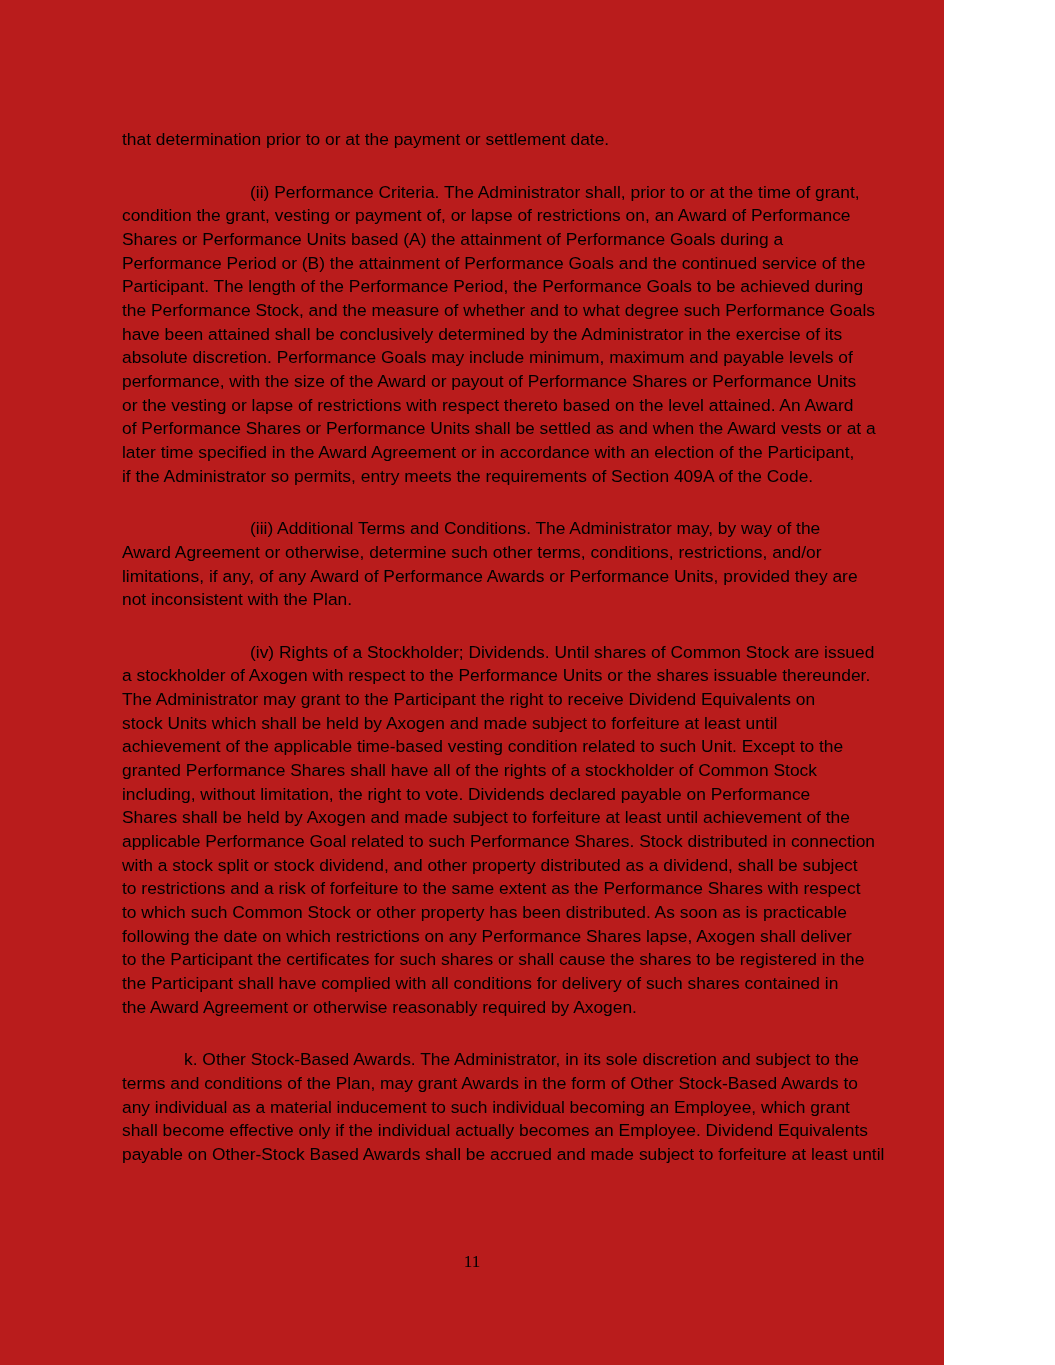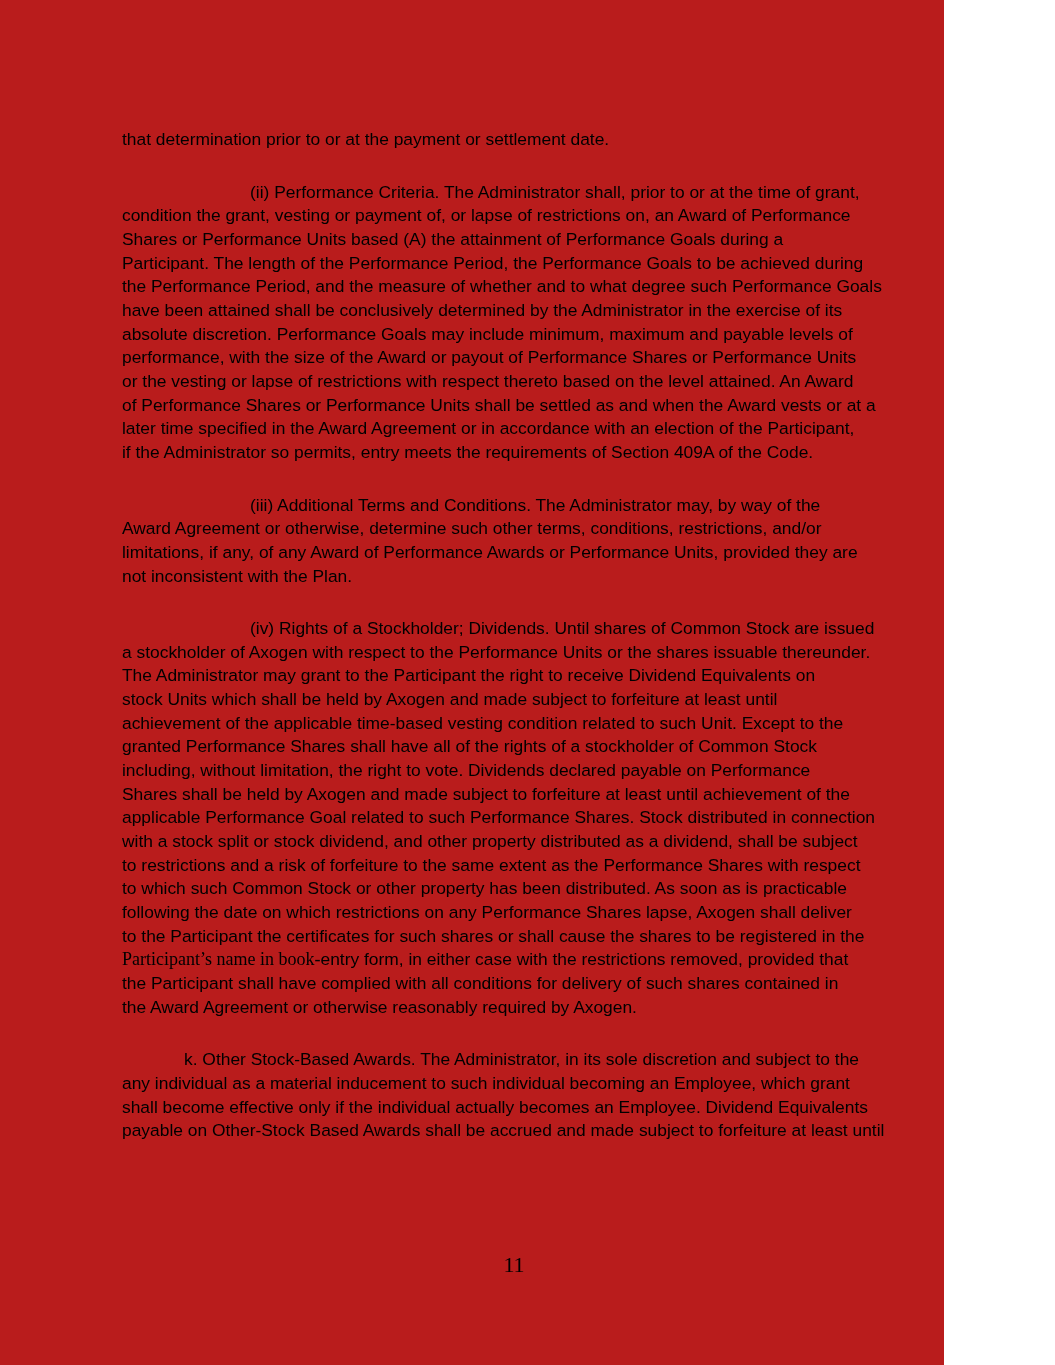--- a/index.html
+++ b/index.html
@@ -38,41 +38,41 @@
     font-family: "Liberation Serif", serif;
     font-size: 18px;
   }
   .page-number {
     position: absolute;
     top: 1252px;
     left: 0;
     width: 100%;
     text-align: center;
     font-family: "Liberation Serif", serif;
-    font-size: 22px;
+    font-size: 17px;
     color: #000000;
-    margin-left: 42px;
   }
 </style>
 </head>
 <body>
 
 <div class="page">
   <main class="content">
 
     <p class="para">
       <span class="line">that determination prior to or at the payment or settlement date.</span>
     </p>
 
     <p class="para">
       <span class="line indent-lg">(ii) Performance Criteria. The Administrator shall, prior to or at the time of grant,</span>
       <span class="line">condition the grant, vesting or payment of, or lapse of restrictions on, an Award of Performance</span>
       <span class="line">Shares or Performance Units based (A) the attainment of Performance Goals during a</span>
+      <span class="line">Performance Period or (B) the attainment of Performance Goals and the continued service of the</span>
       <span class="line">Participant. The length of the Performance Period, the Performance Goals to be achieved during</span>
-      <span class="line">the Performance Period, and the measure of whether and to what degree such Performance Goals</span>
+      <span class="line">the Performance Stock, and the measure of whether and to what degree such Performance Goals</span>
       <span class="line">have been attained shall be conclusively determined by the Administrator in the exercise of its</span>
       <span class="line">absolute discretion. Performance Goals may include minimum, maximum and payable levels of</span>
       <span class="line">performance, with the size of the Award or payout of Performance Shares or Performance Units</span>
       <span class="line">or the vesting or lapse of restrictions with respect thereto based on the level attained. An Award</span>
       <span class="line">of Performance Shares or Performance Units shall be settled as and when the Award vests or at a</span>
       <span class="line">later time specified in the Award Agreement or in accordance with an election of the Participant,</span>
       <span class="line">if the Administrator so permits, entry meets the requirements of Section 409A of the Code.</span>
     </p>
 
     <p class="para">
@@ -90,27 +90,27 @@
       <span class="line">achievement of the applicable time-based vesting condition related to such Unit. Except to the</span>
       <span class="line">granted Performance Shares shall have all of the rights of a stockholder of Common Stock</span>
       <span class="line">including, without limitation, the right to vote. Dividends declared payable on Performance</span>
       <span class="line">Shares shall be held by Axogen and made subject to forfeiture at least until achievement of the</span>
       <span class="line">applicable Performance Goal related to such Performance Shares. Stock distributed in connection</span>
       <span class="line">with a stock split or stock dividend, and other property distributed as a dividend, shall be subject</span>
       <span class="line">to restrictions and a risk of forfeiture to the same extent as the Performance Shares with respect</span>
       <span class="line">to which such Common Stock or other property has been distributed. As soon as is practicable</span>
       <span class="line">following the date on which restrictions on any Performance Shares lapse, Axogen shall deliver</span>
       <span class="line">to the Participant the certificates for such shares or shall cause the shares to be registered in the</span>
-      <span class="line"><span class="serif">Participant’s name in book-</span><span>entry form, in either case with the restrictions removed, provided that</span></span>
       <span class="line">the Participant shall have complied with all conditions for delivery of such shares contained in</span>
       <span class="line">the Award Agreement or otherwise reasonably required by Axogen.</span>
     </p>
 
     <p class="para">
       <span class="line indent-sm">k. Other Stock-Based Awards. The Administrator, in its sole discretion and subject to the</span>
+      <span class="line">terms and conditions of the Plan, may grant Awards in the form of Other Stock-Based Awards to</span>
       <span class="line">any individual as a material inducement to such individual becoming an Employee, which grant</span>
       <span class="line">shall become effective only if the individual actually becomes an Employee. Dividend Equivalents</span>
       <span class="line">payable on Other-Stock Based Awards shall be accrued and made subject to forfeiture at least until</span>
     </p>
 
   </main>
 
   <footer class="page-number">11</footer>
 </div>
 

